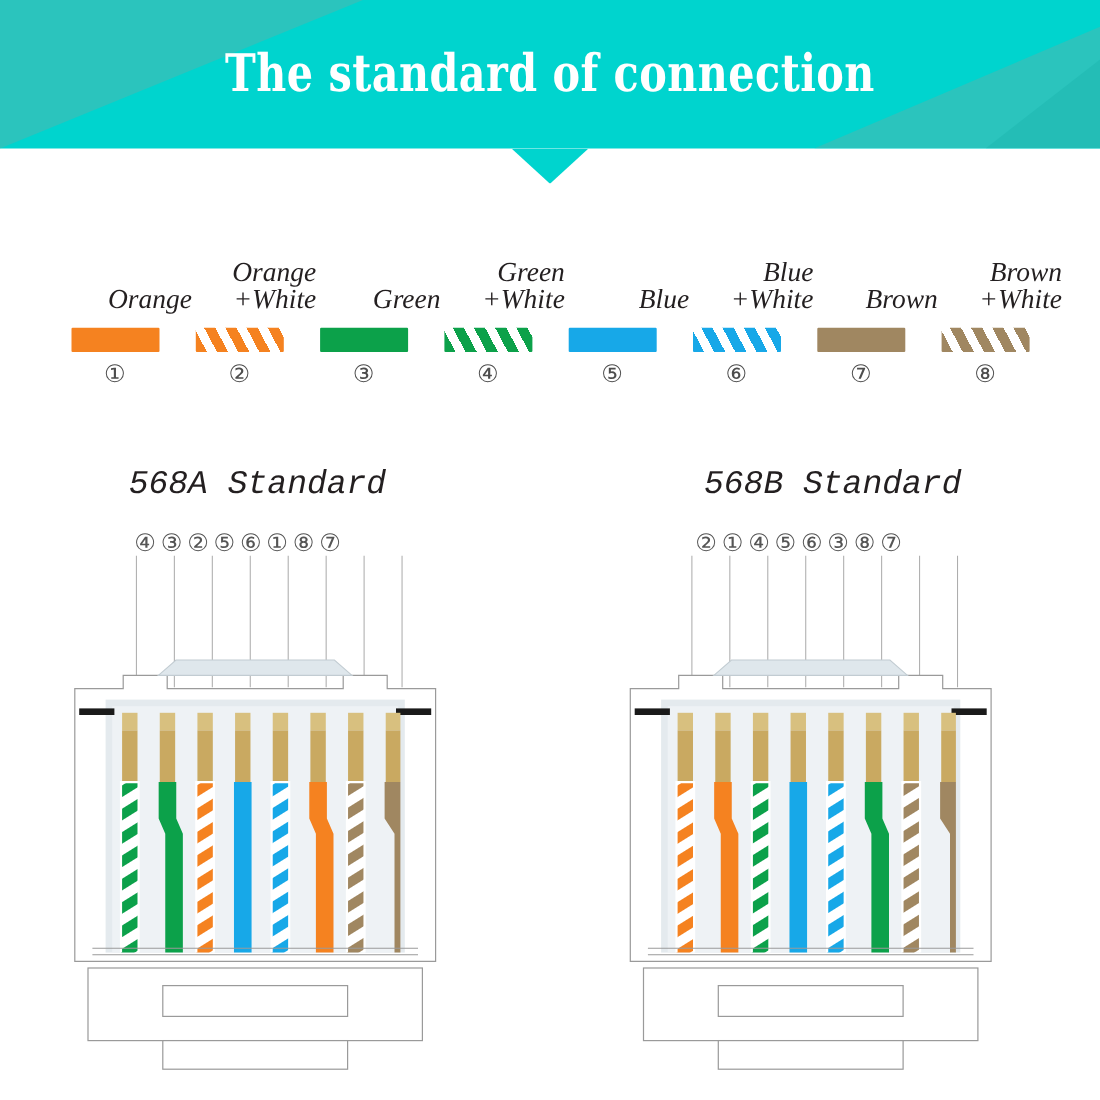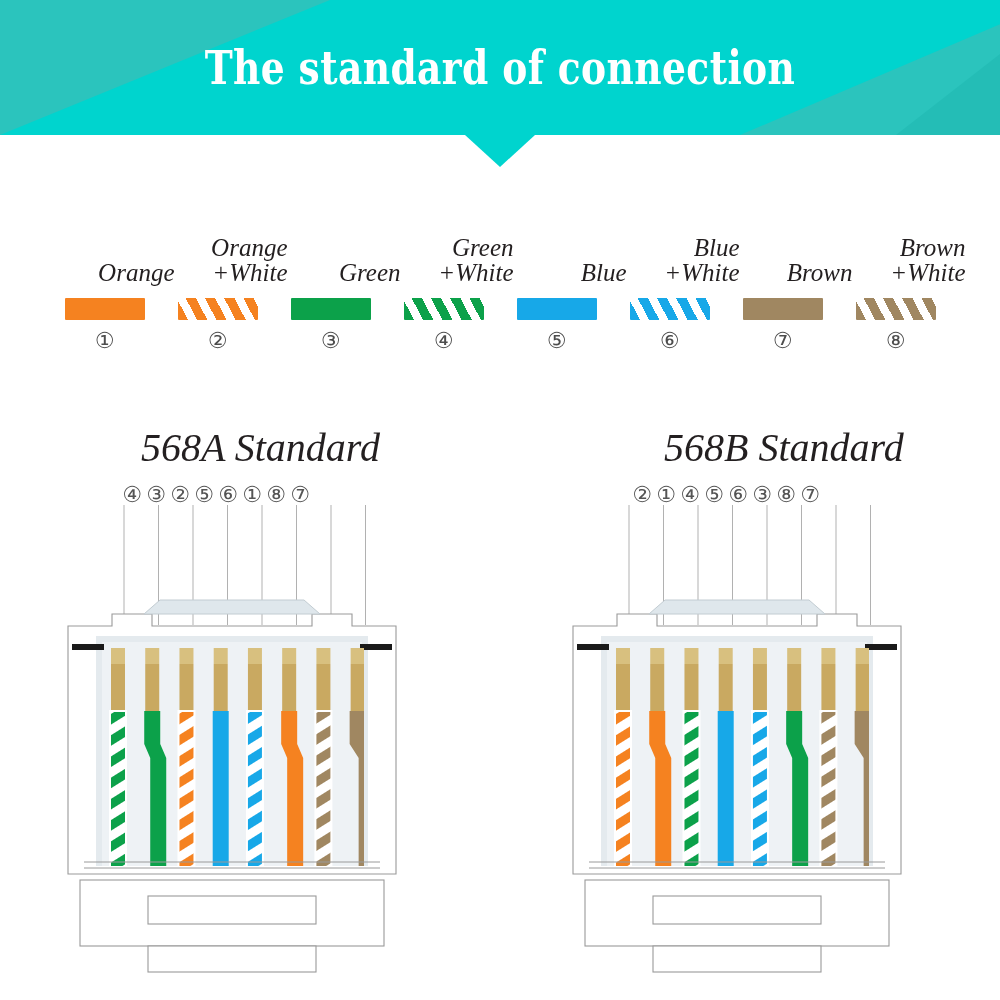--- a/index.html
+++ b/index.html
@@ -84,26 +84,25 @@
     position:absolute;top:118px;
     font-family:"DejaVu Sans", sans-serif;
     font-size:22px;
     color:#4d4d4d;
     line-height:1;
   }
 
   
   .std-title{
     position:absolute;
-    font-family:Liberation Serif, serif;
+    font-family:Liberation Mono, monospace;
     font-style:italic;
-    font-size:40px;
+    font-size:30px;
     color:#231f20;
     white-space:nowrap;
-    margin-left:24px;
   }
   #titleA{left:117px;top:424px;}
   #titleB{left:640px;top:424px;}
 
   
   .pinnums{
     position:absolute;
     display:flex;
     font-family:"DejaVu Sans", sans-serif;
     font-size:22px;

